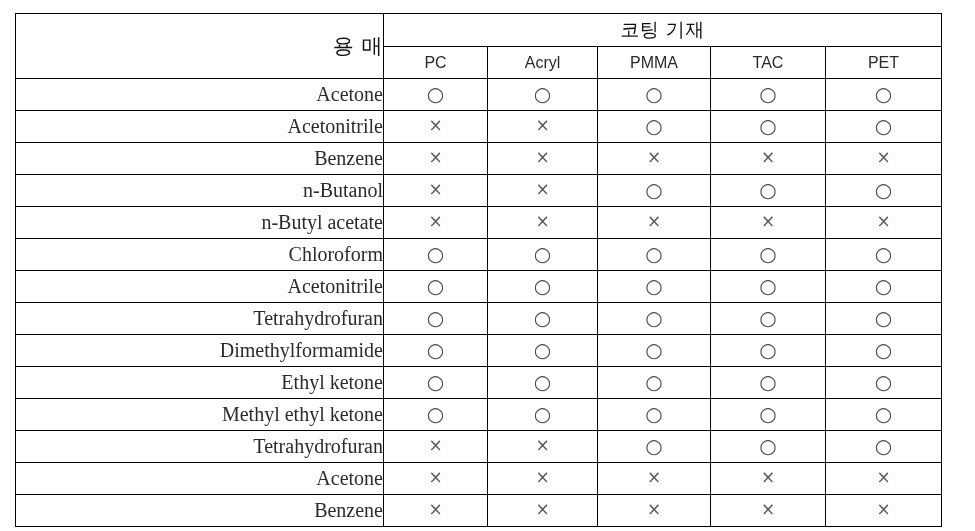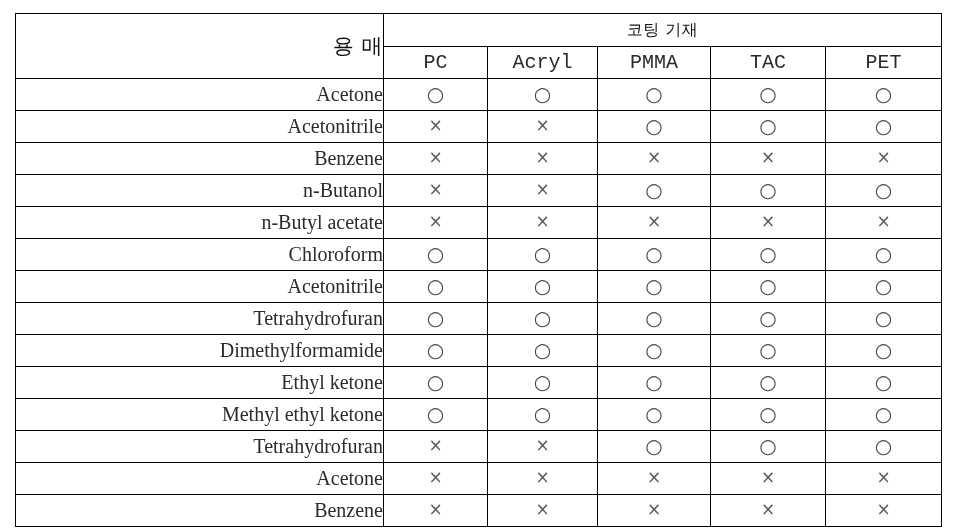--- a/index.html
+++ b/index.html
@@ -57,30 +57,30 @@
   .hdr-solvent {
     text-align: right;
     font-size: 21px;
     letter-spacing: 0.5px;
     height: 63px;
     font-family: "DejaVu Sans", "Liberation Sans", sans-serif;
     color: #111;
   }
   .hdr-group {
     text-align: center;
-    font-size: 16px;
+    font-size: 19px;
     letter-spacing: 0.5px;
     height: 32px;
     font-family: "DejaVu Sans", "Liberation Sans", sans-serif;
     color: #111;
   }
   .hdr-sub {
-    font-size: 20px;
+    font-size: 16px;
     height: 31px;
-    font-family: Liberation Mono, monospace;
+    font-family: Liberation Sans, sans-serif;
     color: #2a2a2a;
   }
 
   
   td.solvent-name {
     text-align: right;
     padding-left: 9px;
     font-size: 20px;
     height: 31px;
     color: #2b2b2b;

